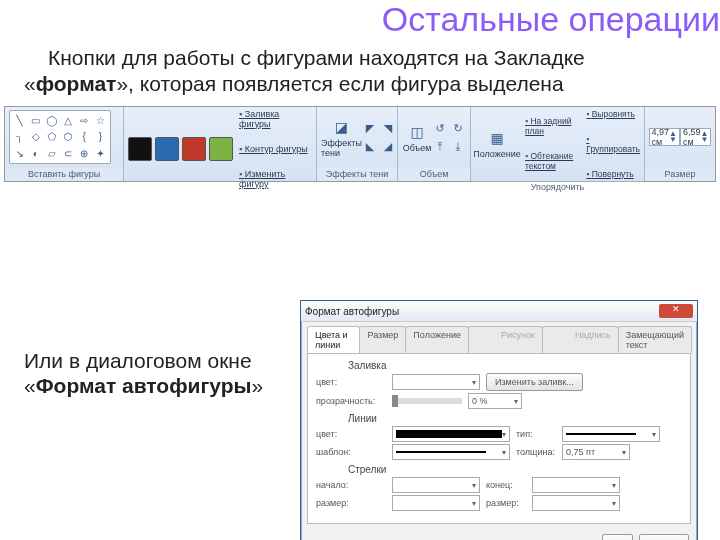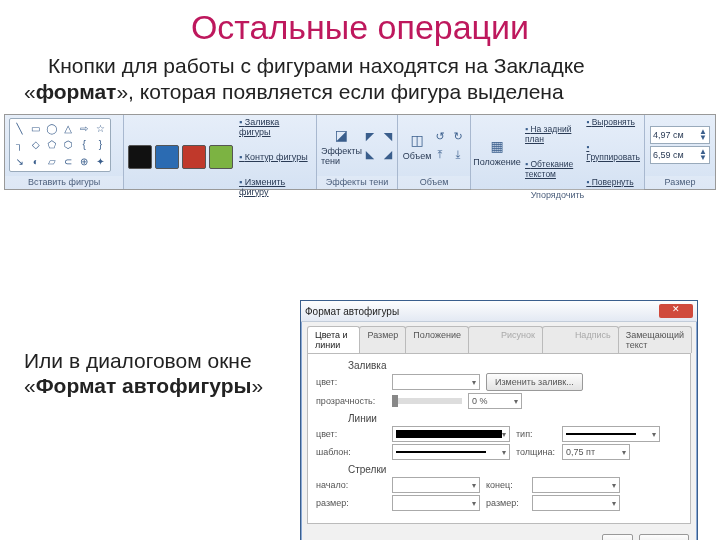--- a/index.html
+++ b/index.html
@@ -6,25 +6,25 @@
     margin: 0;
     width: 720px;
     height: 540px;
     background: #fff;
     font-family: Arial, Helvetica, sans-serif;
     color: #333;
     position: relative;
     overflow: hidden;
   }
   .title {
-    text-align: center;
+    text-align: right;
     font-size: 34px;
     font-weight: 400;
-    margin: 8px 0 6px 0;
-    color: #be185d;
+    margin: 0 0 6px 0;
+    color: #8b5cf6;
   }
   .para {
     font-size: 21px;
     line-height: 1.25;
     margin: 0 30px 0 24px;
     color: #222;
   }
   .para .indent { display:inline-block; width:24px; }
   .para b { font-weight: bold; }
   
@@ -197,21 +197,21 @@
       <div class="vlist" style="font-size:8.5px;">
         <div>Выровнять</div>
         <div>Группировать</div>
         <div>Повернуть</div>
       </div>
     </div>
     <div class="glabel">Упорядочить</div>
   </div>
 
   <div class="rgroup" style="width:70px; border-right:none;">
-    <div class="gbody" style="flex-direction:column; align-items:center; justify-content:center;">
+    <div class="gbody" style="flex-direction:row; align-items:center; justify-content:center;">
       <div class="spin">
           <span>4,97 см</span>
           <span class="arr">▲<br>▼</span>
         </div>
       <div class="spin">
           <span>6,59 см</span>
           <span class="arr">▲<br>▼</span>
         </div>
     </div>
     <div class="glabel">Размер</div>

